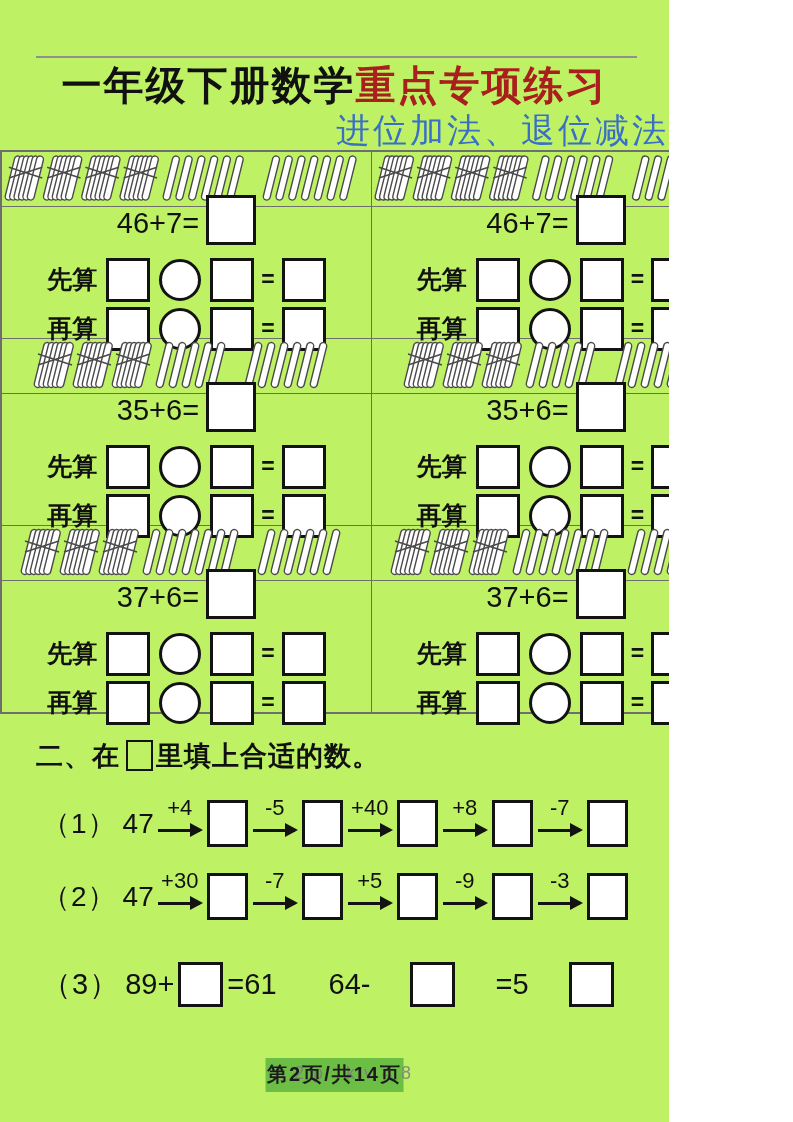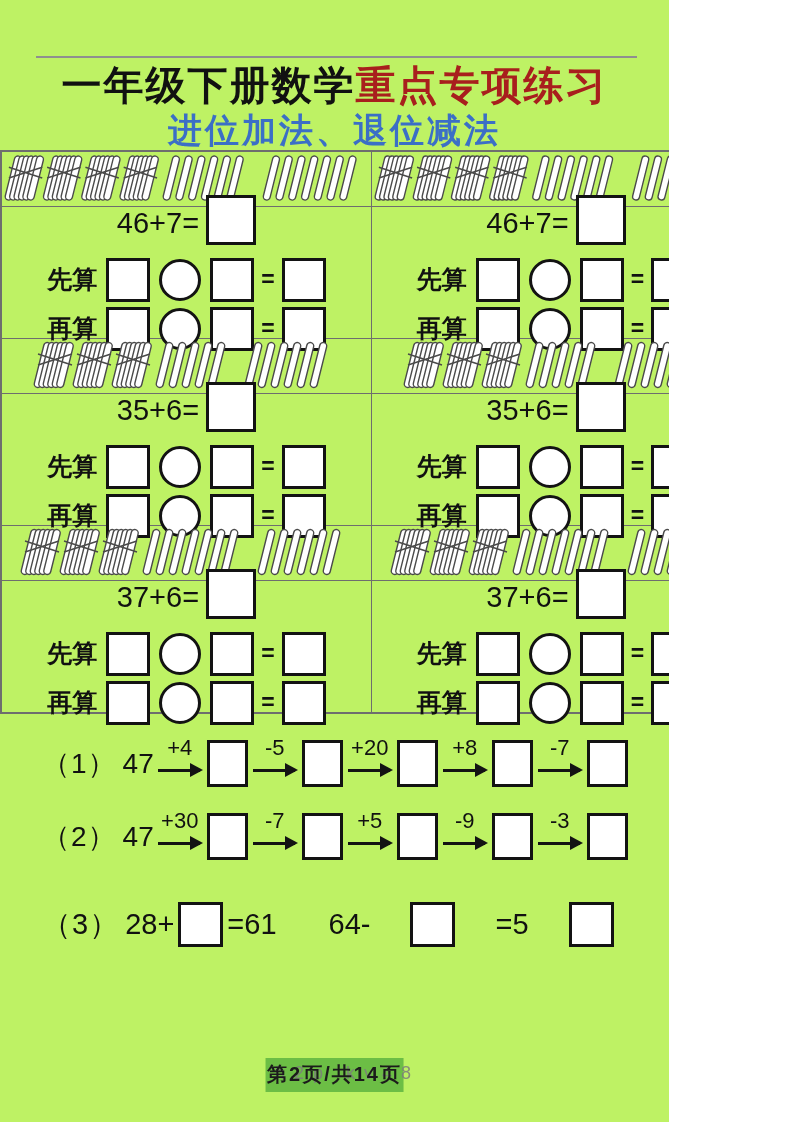--- a/index.html
+++ b/index.html
@@ -7,21 +7,21 @@
     position:relative;
     width:669px;height:1122px;
     background:#bef264;
     font-family:"Liberation Sans","DejaVu Sans",sans-serif;
     color:#111;
     overflow:hidden;
   }
   .rule-top{position:absolute;left:36px;right:32px;top:56px;height:2px;background:#8f8f8f;}
   .title{margin:63px 0 0;text-align:center;font-size:40px;line-height:1.1;font-weight:bold;letter-spacing:2px;}
   .title .t-red{color:#a81f1d;}
-  .subtitle{margin:4px 0 0;text-align:center;font-size:34px;line-height:1.15;font-weight:bold;color:#3b6fc6;letter-spacing:3px;}
+  .subtitle{margin:4px 0 0;text-align:right;font-size:34px;line-height:1.15;font-weight:normal;color:#3b6fc6;letter-spacing:3px;}
   .sec-heading{margin:16px 0 10px 36px;font-size:26px;font-weight:bold;letter-spacing:1px;}
 
   
   .grid{margin:0 auto;width:738px;border:2px solid #6e6e6e;}
   .grid-row{display:flex;}
   .grid-row + .grid-row{border-top:1.5px solid #6e6e6e;}
   .cell{width:50%;box-sizing:border-box;}
   .cell + .cell{border-left:1.5px solid #6e6e6e;}
   .img-cell{height:54px;display:flex;align-items:center;justify-content:center;overflow:hidden;}
   .prob-cell{height:131px;display:flex;flex-direction:column;justify-content:center;align-items:center;gap:5px;}
@@ -446,32 +446,37 @@
           <span class="box"></span>
           <span class="circle"></span>
           <span class="box"></span>
           <span class="eq-sign">=</span>
           <span class="box"></span>
         </div>
       </div>
     </div>
   </div>
 
+  <div class="sec2-heading">
+    <span>二、在</span>
+    <span class="head-box"></span>
+    <span>里填上合适的数。</span>
+  </div>
 
   <div class="chain-row">
     <span class="chain-num">（1）</span>
     <span class="chain-start">47</span>
     <span style="display:contents"><span class="op-unit">
           <span class="op-label">+4</span>
           <span class="arrow"></span>
         </span><span class="fill-box"></span><span class="op-unit">
           <span class="op-label">-5</span>
           <span class="arrow"></span>
         </span><span class="fill-box"></span><span class="op-unit">
-          <span class="op-label">+20</span>
+          <span class="op-label">+40</span>
           <span class="arrow"></span>
         </span><span class="fill-box"></span><span class="op-unit">
           <span class="op-label">+8</span>
           <span class="arrow"></span>
         </span><span class="fill-box"></span><span class="op-unit">
           <span class="op-label">-7</span>
           <span class="arrow"></span>
         </span><span class="fill-box"></span></span>
   </div>
 
@@ -492,21 +497,21 @@
           <span class="arrow"></span>
         </span><span class="fill-box"></span><span class="op-unit">
           <span class="op-label">-3</span>
           <span class="arrow"></span>
         </span><span class="fill-box"></span></span>
   </div>
 
   <div class="fill-row">
     <span class="chain-num">（3）</span>
     <span class="fill-group">
-      <span>28+</span>
+      <span>89+</span>
       <span class="fbox3"></span>
       <span>=61</span>
     </span>
     <span class="fill-group g2">
       <span>64-</span>
       <span class="fbox3"></span>
       <span>=5</span>
       <span class="fbox3"></span>
     </span>
   </div>

